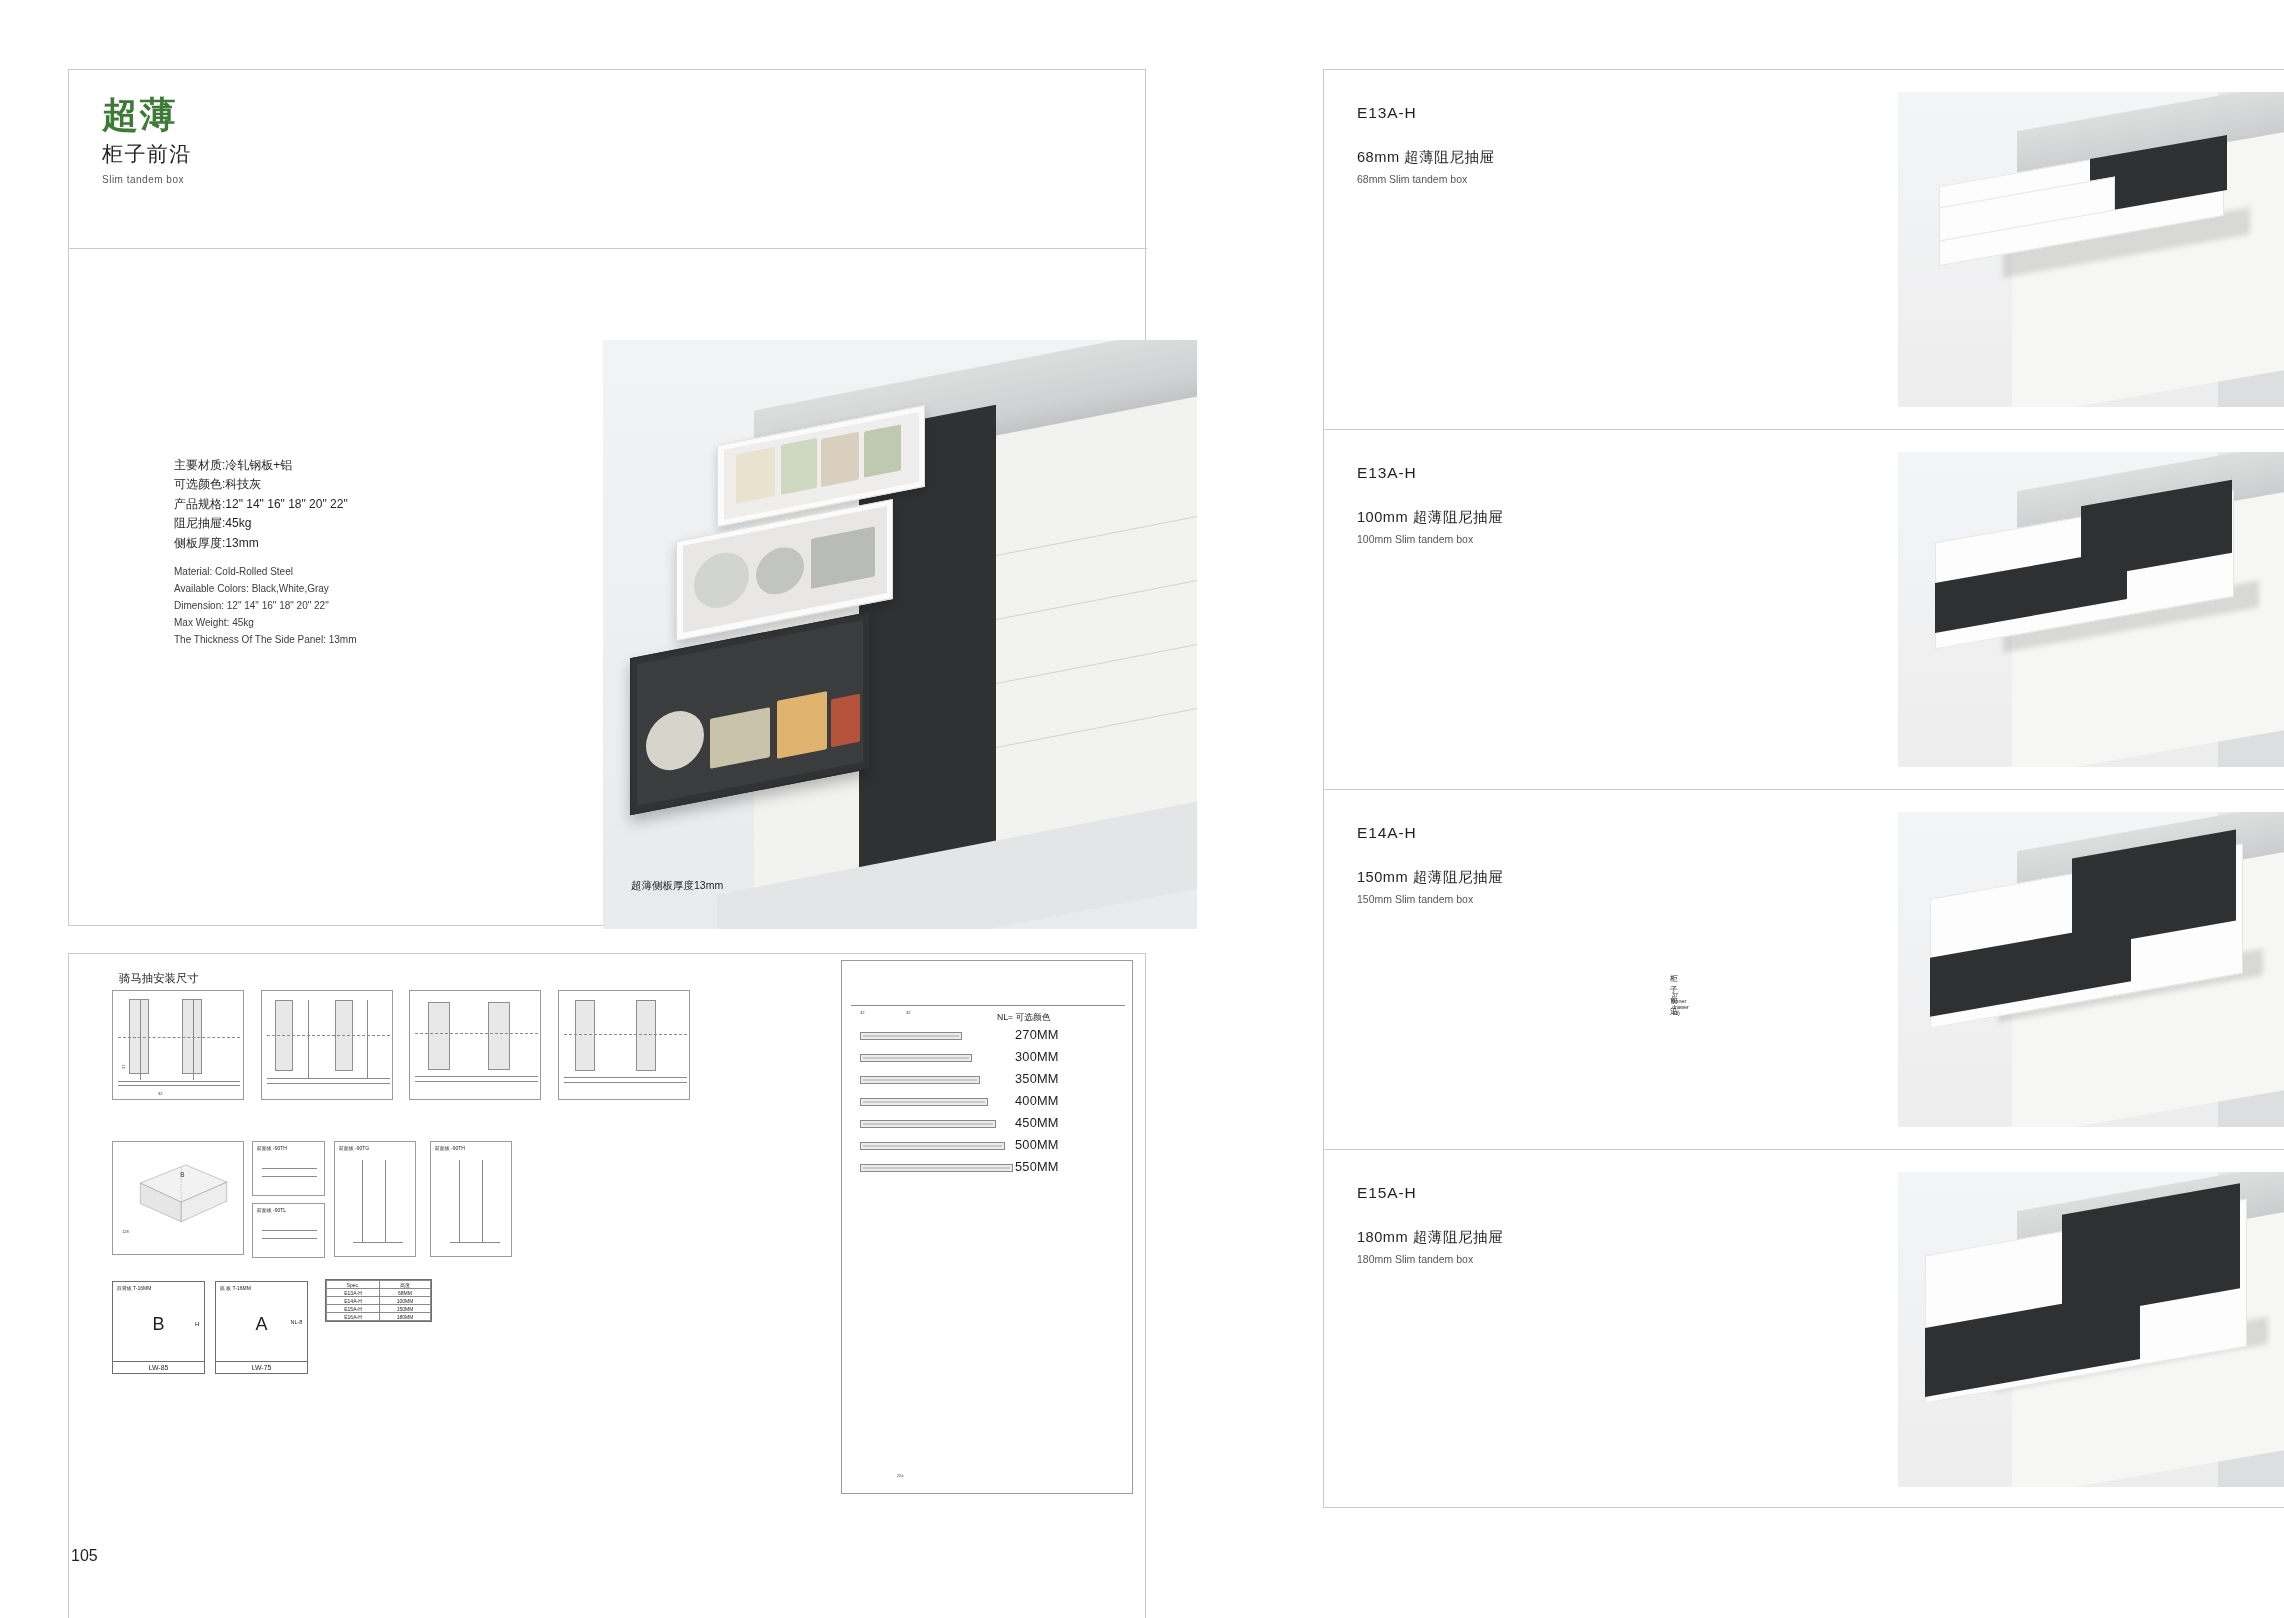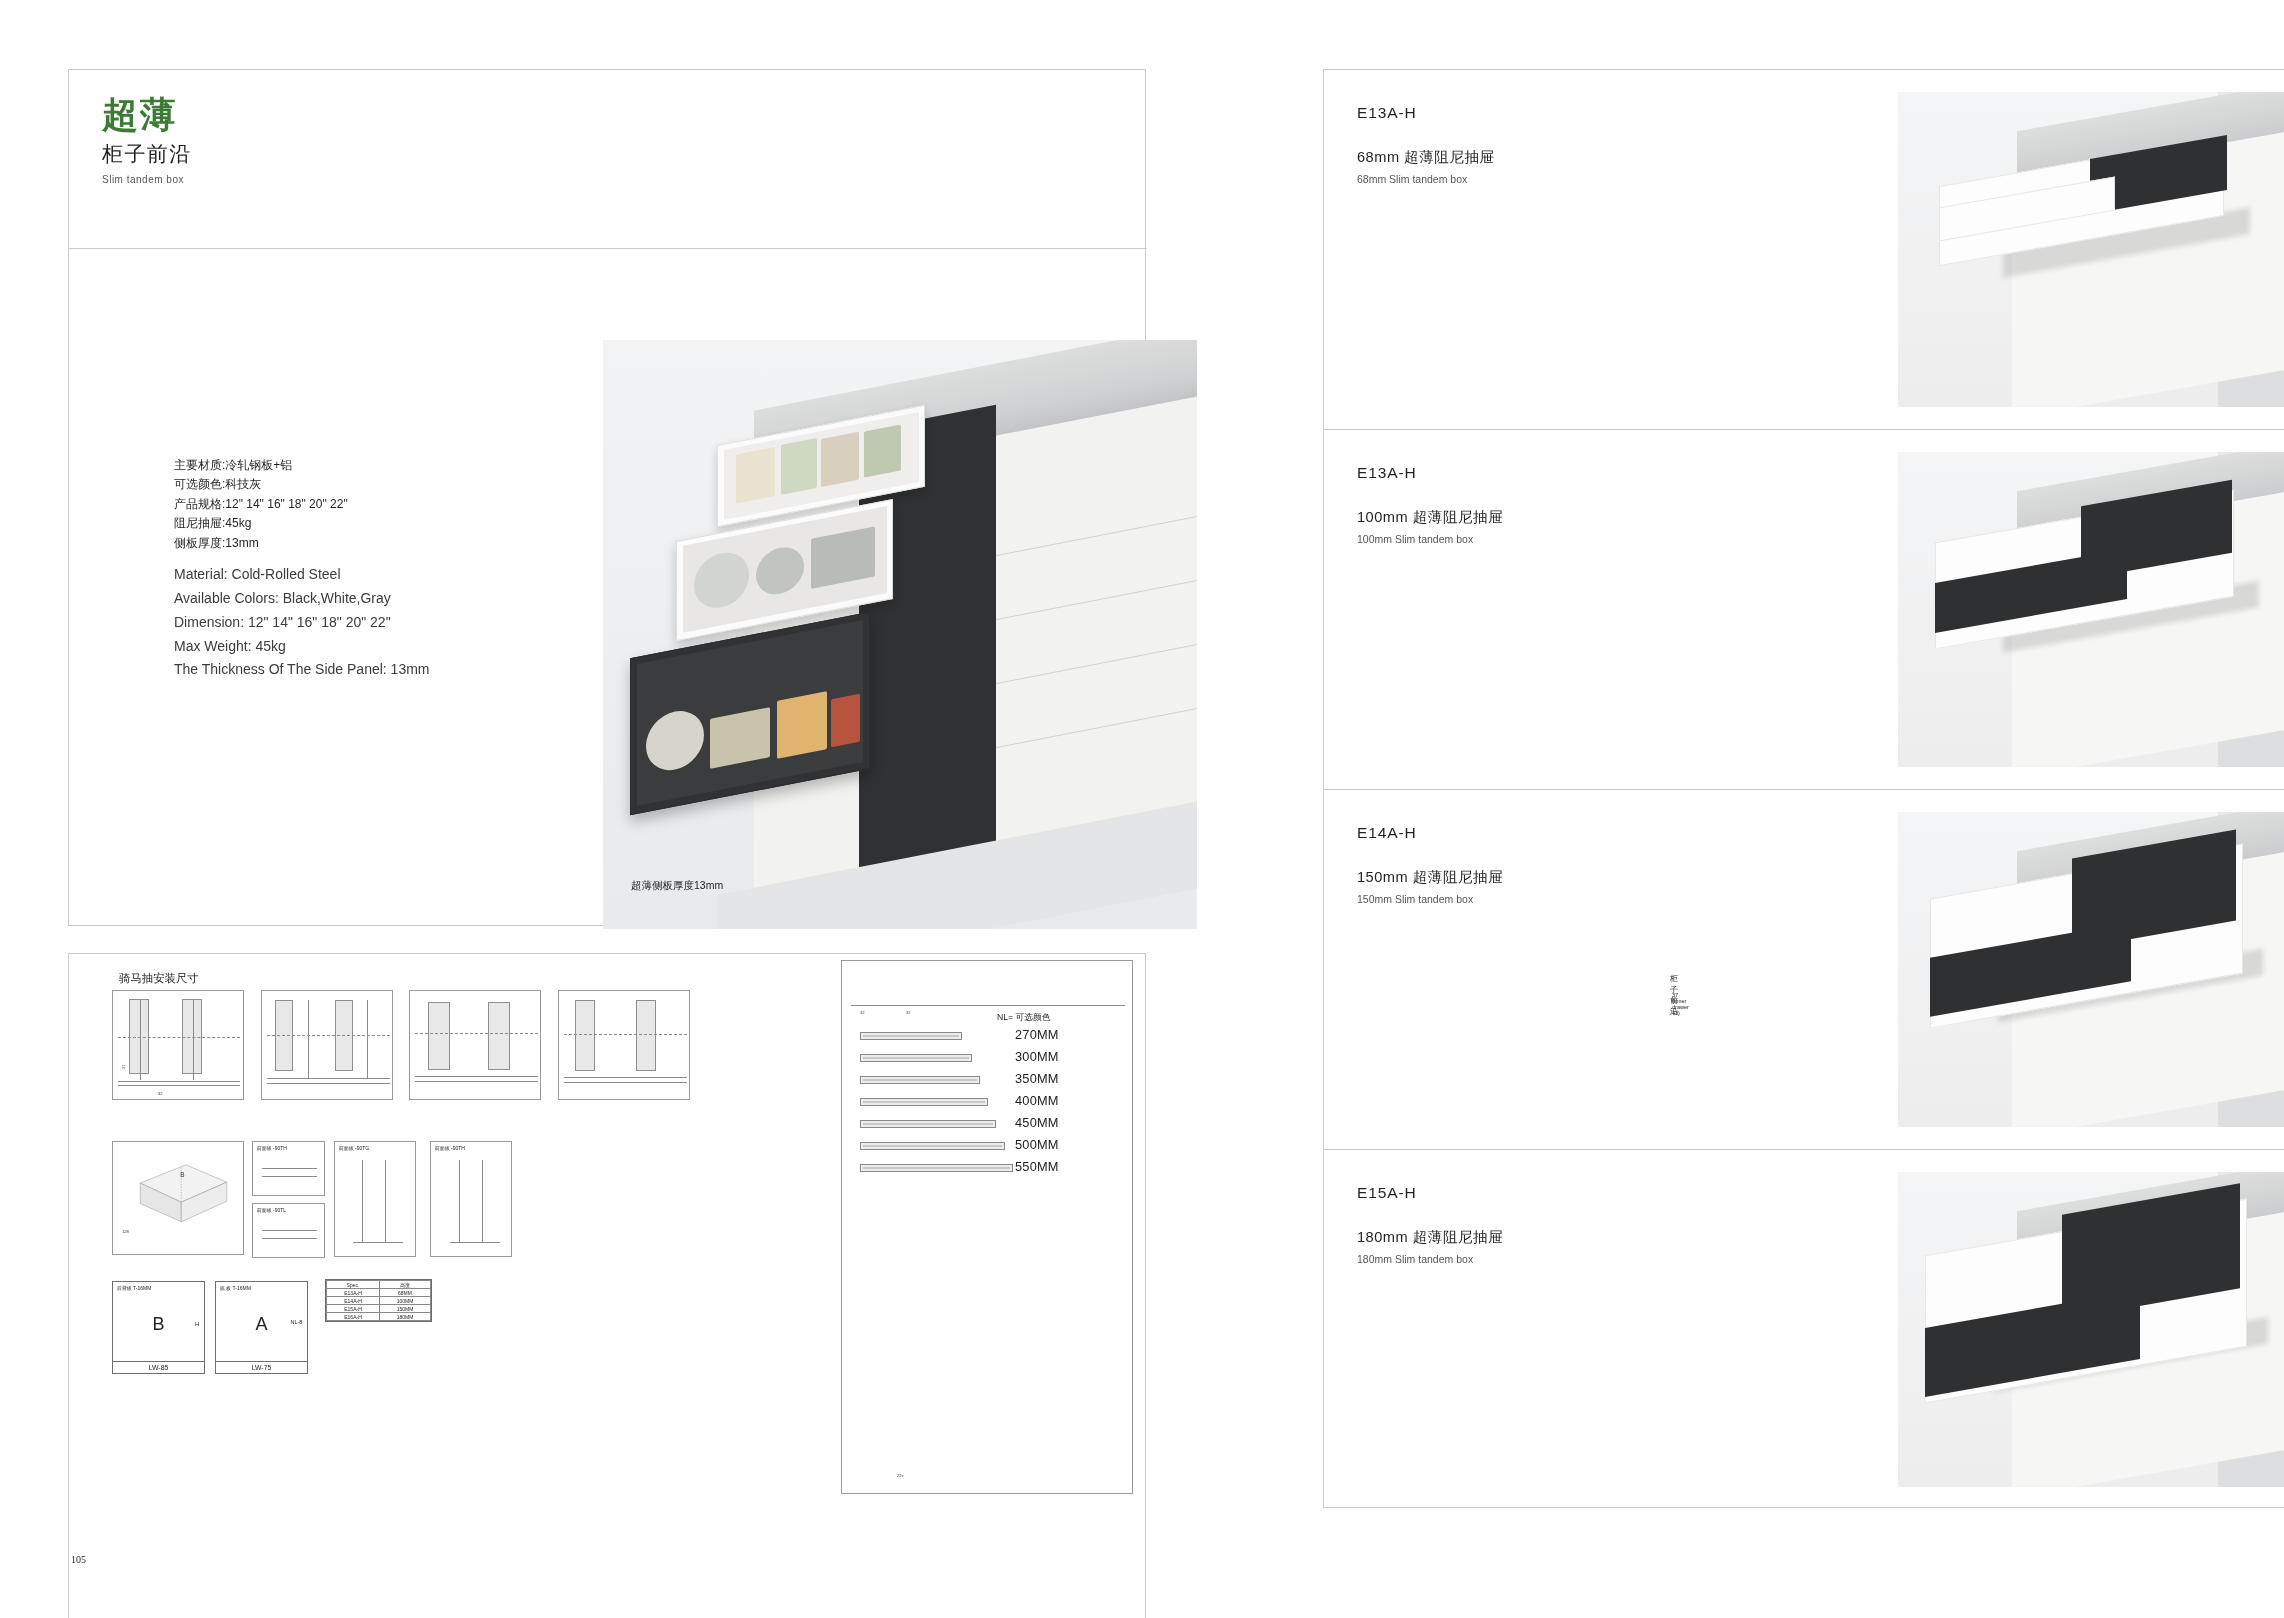--- a/index.html
+++ b/index.html
@@ -92,21 +92,21 @@
     width: 347px;
   }
   .spec-cn-line {
     font-size: 12px;
     line-height: 1.62;
     color: #231f20;
     white-space: nowrap;
   }
   .spec-en-block { margin-top: 10px; }
   .spec-en-line {
-    font-size: 14px;
+    font-size: 10px;
     line-height: 1.7;
     color: #3b3c3e;
     white-space: nowrap;
   }
   
   .hero {
     position: absolute;
     left: 534px;
     top: 270px;
     width: 594px;
@@ -336,23 +336,22 @@
     position: absolute;
     left: 0; right: 0; bottom: 0;
     border-top: 0.5px solid #6e6e6e;
     text-align: center;
     font-size: 6.9px;
     padding: 1.8px 0;
   }
   .page-num {
     position: absolute;
     bottom: 53px;
-    font-size: 10px;
+    font-size: 16px;
     color: #231f20;
-    font-family: Liberation Serif, serif;
   }
   .page-num-left { left: 71px; }
 
   
   .right-frame {
     position: absolute;
     left: 80px;
     top: 69px;
     width: 1078px;
     height: 1439px;

